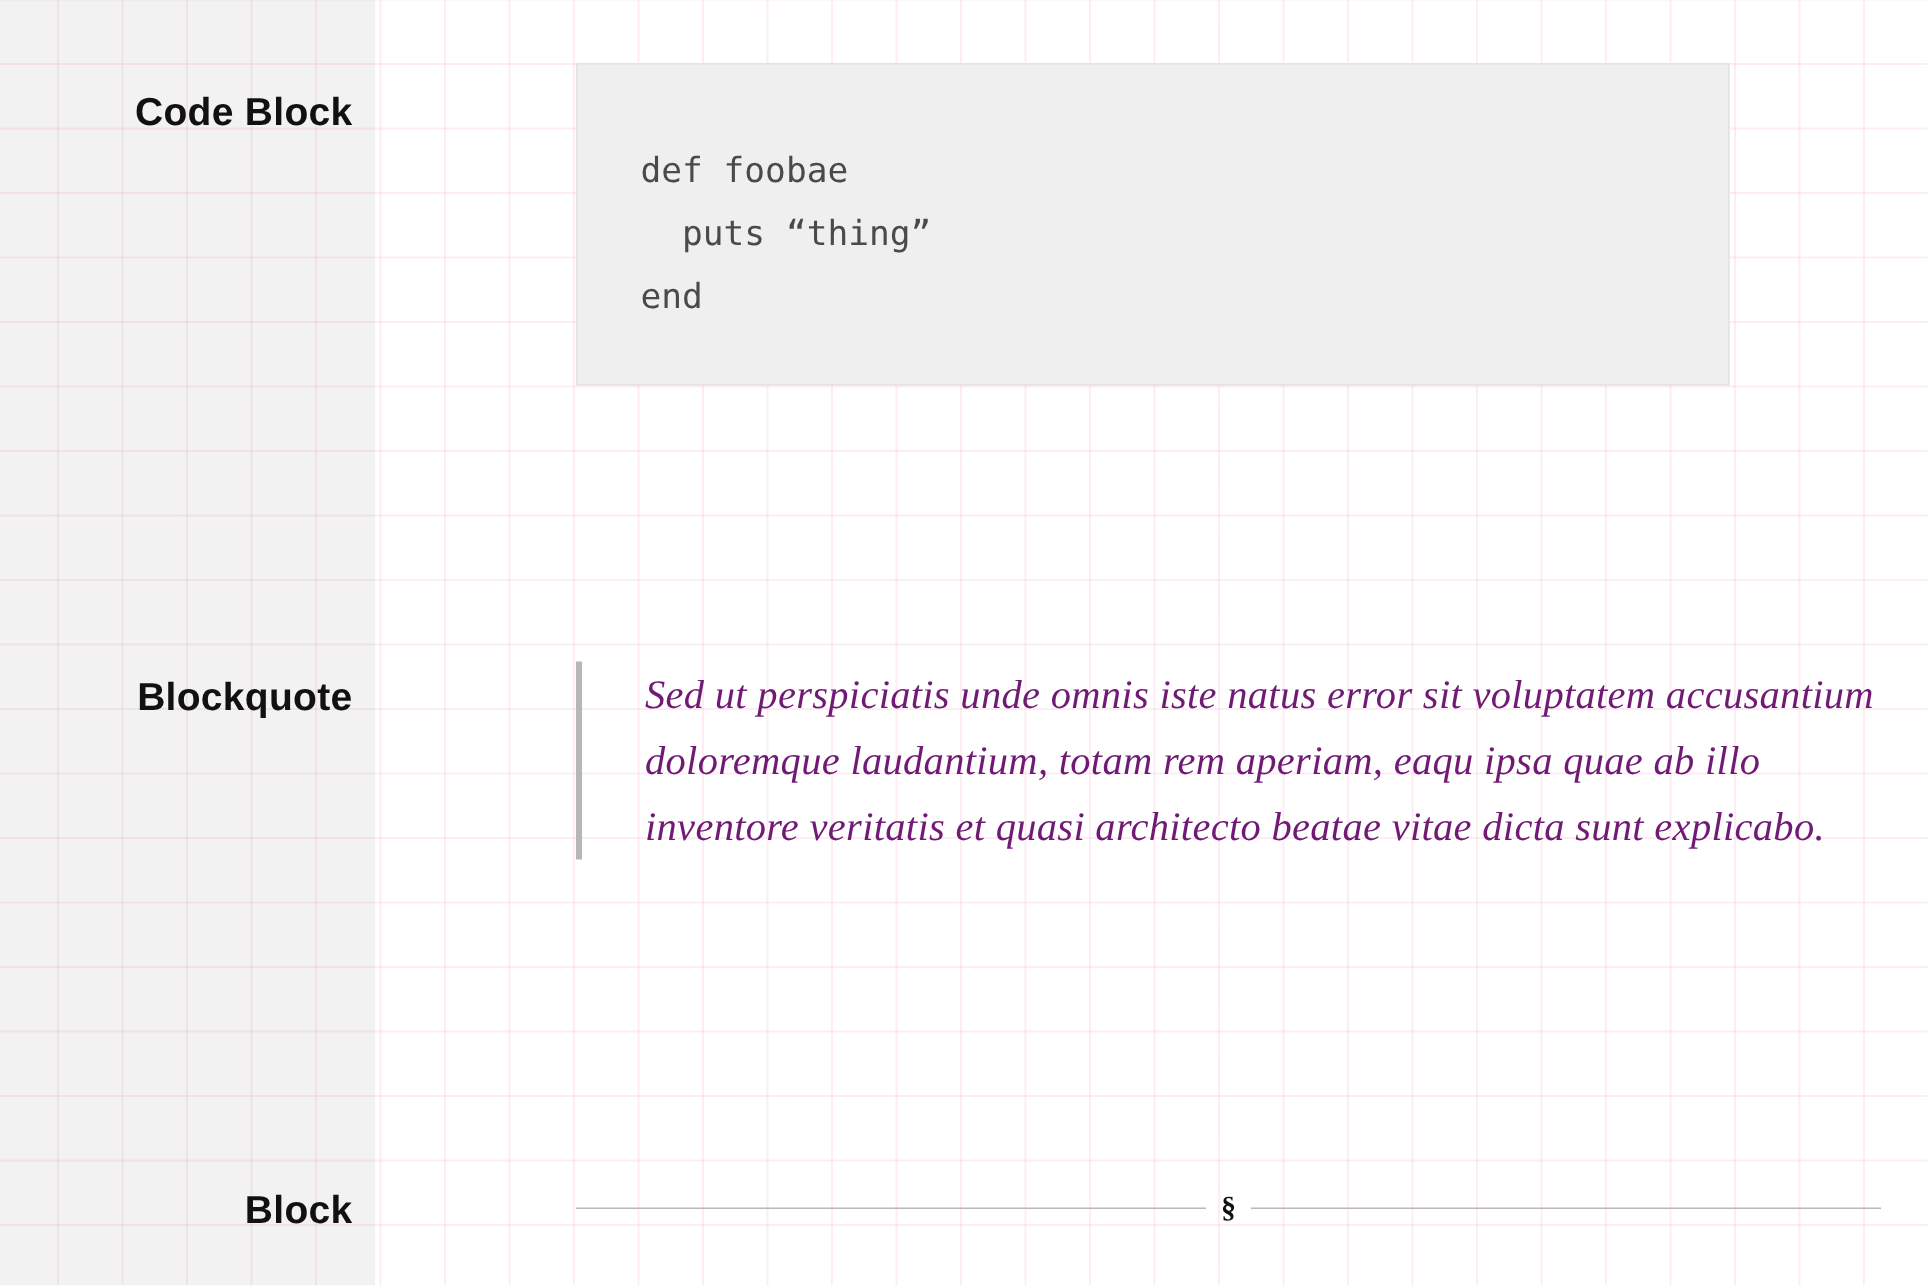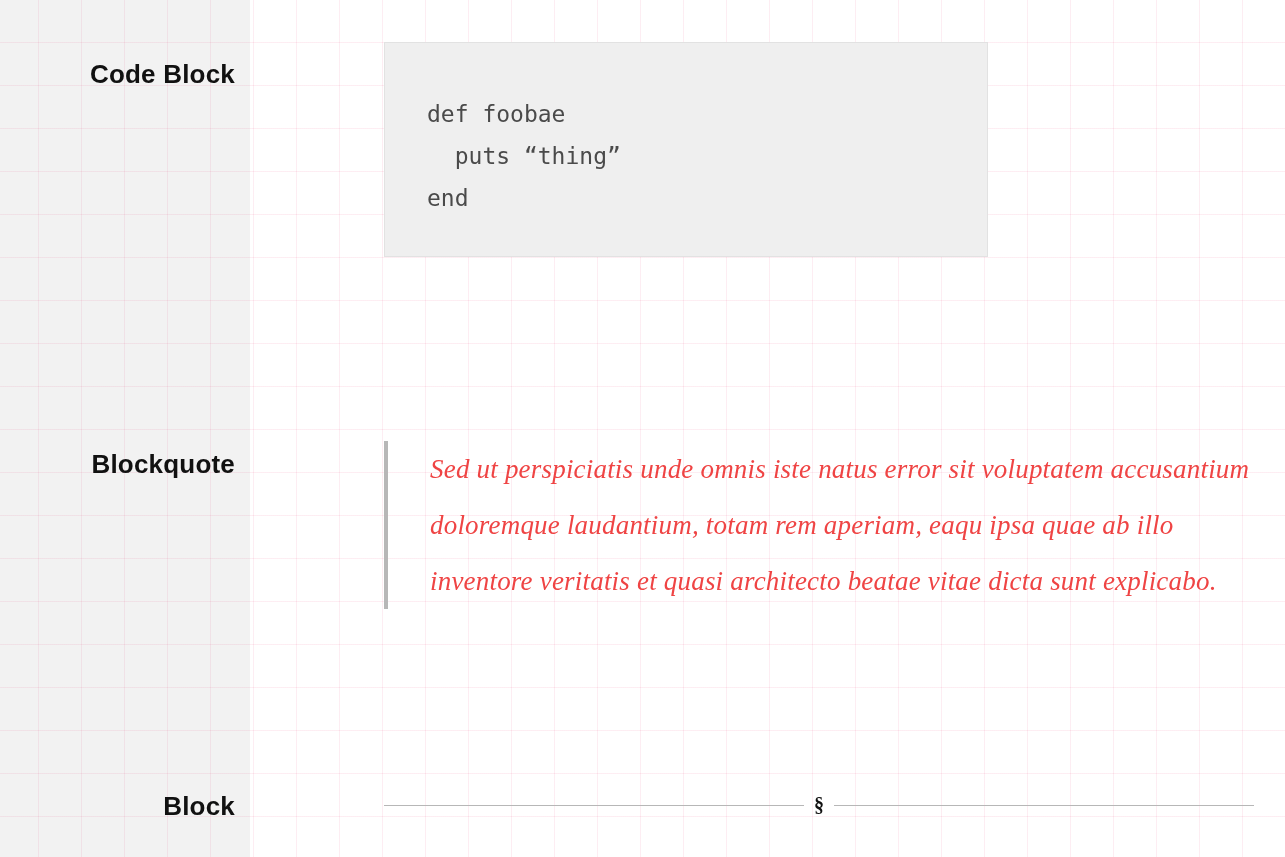--- a/index.html
+++ b/index.html
@@ -40,21 +40,21 @@
   }
   .label-codeblock  { top: 59px;  right: 1050px; text-align: right; }
   .label-blockquote { top: 449px; right: 1050px; text-align: right; }
   .label-rule       { top: 791px; right: 1050px; text-align: right; }
 
   
   .code-block {
     position: absolute;
     top: 42px;
     left: 384px;
-    width: 604px;
+    width: 769px;
     height: 215px;
     background: #efefef;
     border: 1px solid #e2e2e2;
     padding: 50px 42px 50px 42px;
     z-index: 2;
   }
   .code-block pre {
     font-family: "SFMono-Regular", ui-monospace, Menlo, Consolas, monospace;
     font-size: 23px;
     line-height: 42px;
@@ -69,22 +69,22 @@
     left: 384px;
     width: 880px;
     z-index: 2;
     border-left: 4px solid #b7b7b7;
     padding-left: 42px;
   }
   .blockquote-sample p {
     font-family: Georgia, "Times New Roman", serif;
     font-style: italic;
     font-size: 27px;
-    line-height: 56px;
-    color: #ef4444;
+    line-height: 44px;
+    color: #701a75;
     letter-spacing: 0.2px;
   }
 
   
   .rule-sample {
     position: absolute;
     top: 795px;
     left: 384px;
     width: 870px;
     z-index: 2;

